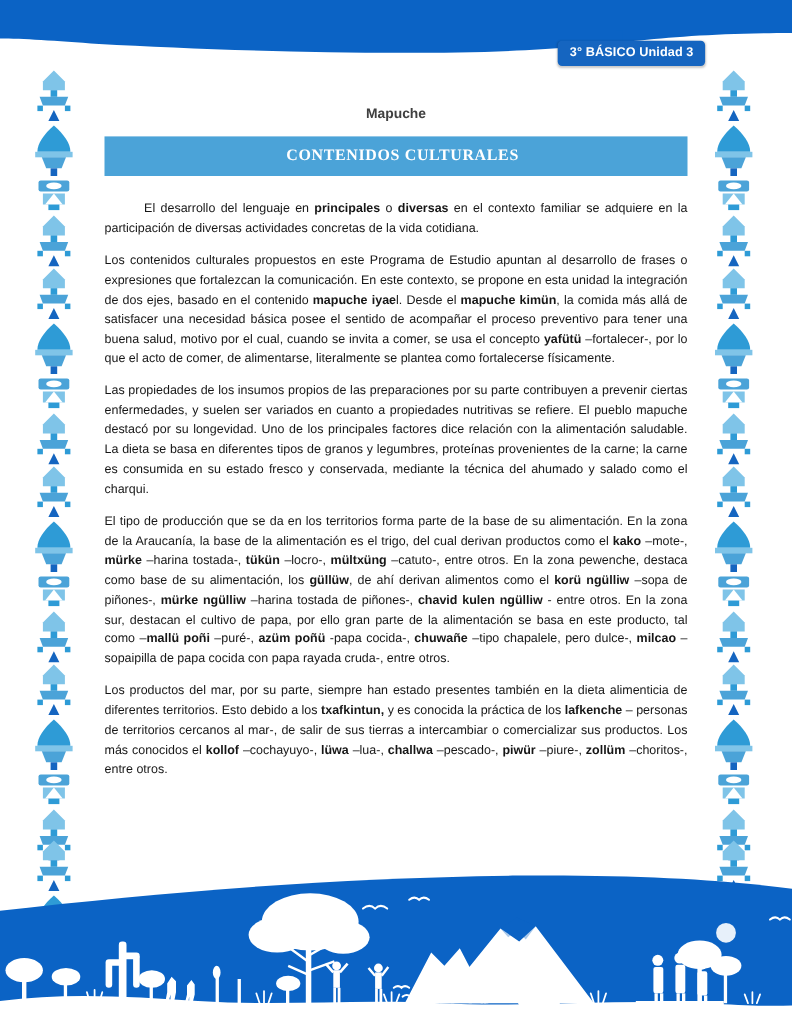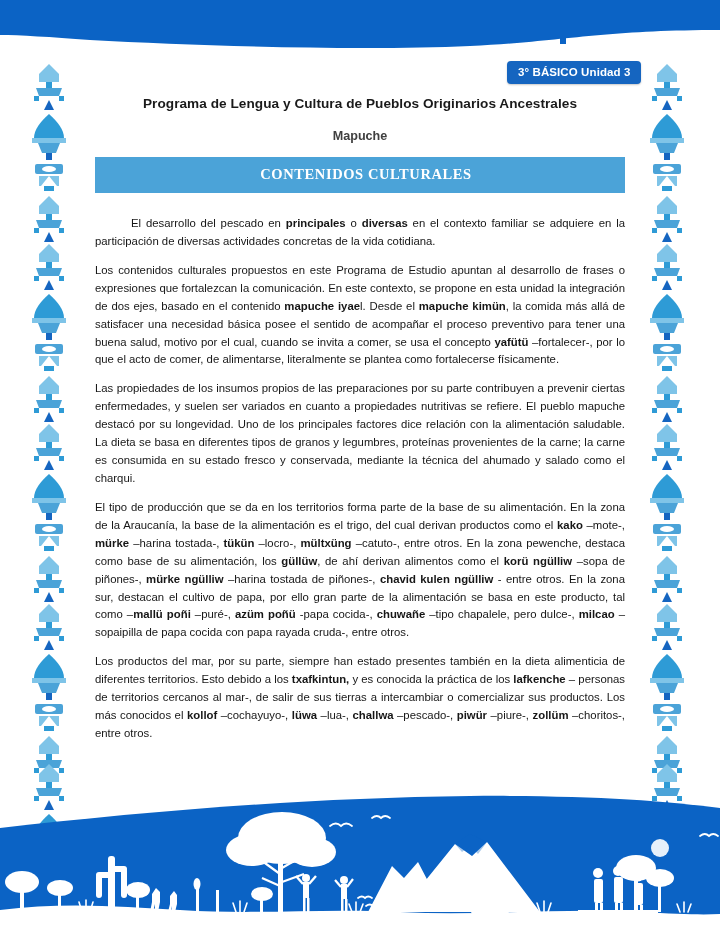--- a/index.html
+++ b/index.html
@@ -19,21 +19,20 @@
   
   .unit-badge{
     position:absolute;top:37px;left:507px;z-index:5;
     background:#1565C0;color:#fff;
     font-size:11.5px;font-weight:600;
     padding:5px 11px 6px 11px;
     border-radius:4px;
     letter-spacing:.1px;
     white-space:nowrap;
     box-shadow:0 1px 2px rgba(0,0,0,.22);
-    margin-top:24px;
   }
 
   
   .ornament{position:absolute;top:62px;width:46px;height:790px;z-index:3;}
   .ornament.left{left:26px;}
   .ornament.right{left:644px;}
   .ornament svg{display:block;}
 
   
   .content{
@@ -138,28 +137,27 @@
       <use href="#tile" y="0"></use>
       <use href="#tile" y="180"></use>
       <use href="#tile" y="360"></use>
       <use href="#tile" y="540"></use>
       <use href="#tile" y="700"></use>
     </svg>
   </div>
 
   <div class="content">
 
-    <div class="doc-title">Programa de Lengua y Cultura de Pueblos Originarios Ancestrales</div>
 
     <div class="doc-subtitle">Mapuche</div>
 
     <div class="section-banner" style="background: rgb(75, 163, 216);">CONTENIDOS CULTURALES</div>
 
     <div id="par-container">
-        <p class="body-par first"><span>El desarrollo del pescado en </span><b>principales</b><span> o </span><b>diversas</b><span> en el contexto familiar se adquiere en la participación de diversas actividades concretas de la vida cotidiana.</span></p>
+        <p class="body-par first"><span>El desarrollo del lenguaje en </span><b>principales</b><span> o </span><b>diversas</b><span> en el contexto familiar se adquiere en la participación de diversas actividades concretas de la vida cotidiana.</span></p>
         <p class="body-par"><span>Los contenidos culturales propuestos en este Programa de Estudio apuntan al desarrollo de frases o expresiones que fortalezcan la comunicación. En este contexto, se propone en esta unidad la integración de dos ejes, basado en el contenido </span><b>mapuche iyae</b><span>l. Desde el </span><b>mapuche kimün</b><span>, la comida más allá de satisfacer una necesidad básica posee el sentido de acompañar el proceso preventivo para tener una buena salud, motivo por el cual, cuando se invita a comer, se usa el concepto </span><b>yafütü</b><span> –fortalecer-, por lo que el acto de comer, de alimentarse, literalmente se plantea como fortalecerse físicamente.</span></p>
         <p class="body-par"><span>Las propiedades de los insumos propios de las preparaciones por su parte contribuyen a prevenir ciertas enfermedades, y suelen ser variados en cuanto a propiedades nutritivas se refiere. El pueblo mapuche destacó por su longevidad. Uno de los principales factores dice relación con la alimentación saludable. La dieta se basa en diferentes tipos de granos y legumbres, proteínas provenientes de la carne; la carne es consumida en su estado fresco y conservada, mediante la técnica del ahumado y salado como el charqui.</span></p>
         <p class="body-par"><span>El tipo de producción que se da en los territorios forma parte de la base de su alimentación. En la zona de la Araucanía, la base de la alimentación es el trigo, del cual derivan productos como el </span><b>kako</b><span> –mote-, </span><b>mürke</b><span> –harina tostada-, </span><b>tükün</b><span> –locro-, </span><b>mültxüng</b><span> –catuto-, entre otros. En la zona pewenche, destaca como base de su alimentación, los </span><b>güllüw</b><span>, de ahí derivan alimentos como el </span><b>korü ngülliw</b><span> –sopa de piñones-, </span><b>mürke ngülliw</b><span> –harina tostada de piñones-, </span><b>chavid kulen ngülliw</b><span> - entre otros. En la zona sur, destacan el cultivo de papa, por ello gran parte de la alimentación se basa en este producto, tal como –</span><b>mallü poñi</b><span> –puré-, </span><b>azüm poñü</b><span> -papa cocida-, </span><b>chuwañe</b><span> –tipo chapalele, pero dulce-, </span><b>milcao</b><span> –sopaipilla de papa cocida con papa rayada cruda-, entre otros.</span></p>
         <p class="body-par"><span>Los productos del mar, por su parte, siempre han estado presentes también en la dieta alimenticia de diferentes territorios. Esto debido a los </span><b>txafkintun,</b><span> y es conocida la práctica de los </span><b>lafkenche</b><span> – personas de territorios cercanos al mar-, de salir de sus tierras a intercambiar o comercializar sus productos. Los más conocidos el </span><b>kollof</b><span> –cochayuyo-, </span><b>lüwa</b><span> –lua-, </span><b>challwa</b><span> –pescado-, </span><b>piwür</b><span> –piure-, </span><b>zollüm</b><span> –choritos-, entre otros.</span></p>
       </div>
 
   </div>
 
   <div class="footer-art">
     <svg width="720" height="150" viewBox="0 0 720 150" xmlns="http://www.w3.org/2000/svg">

